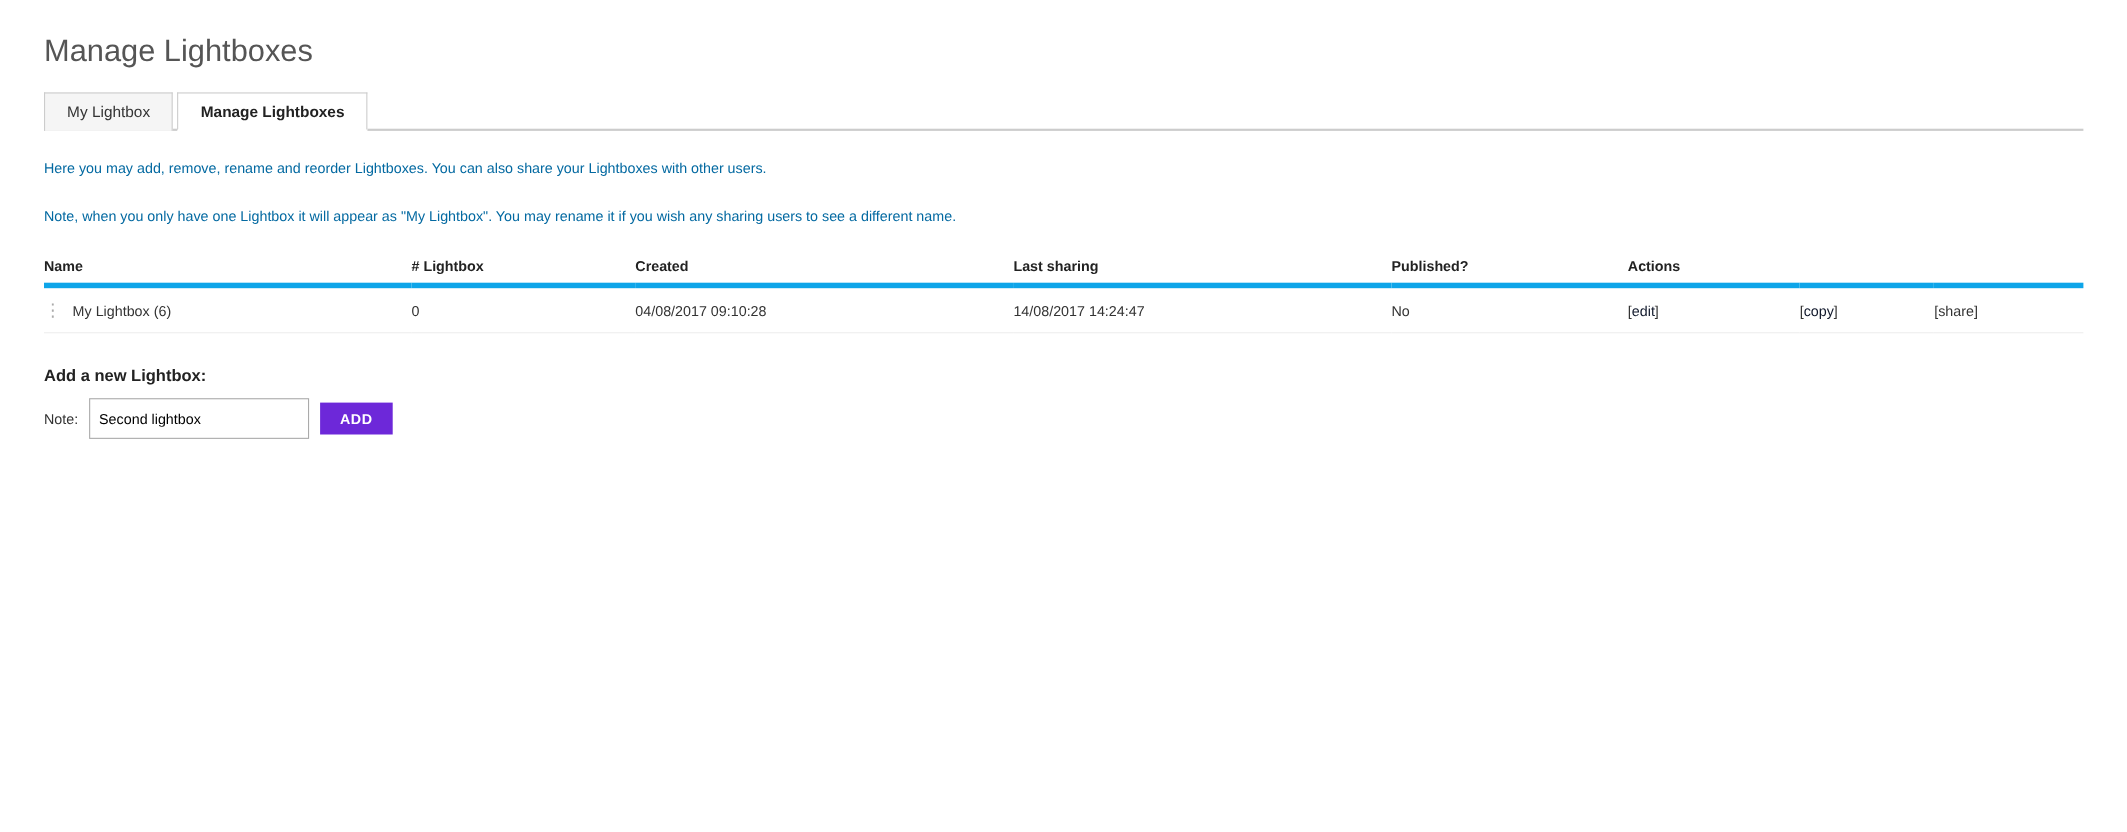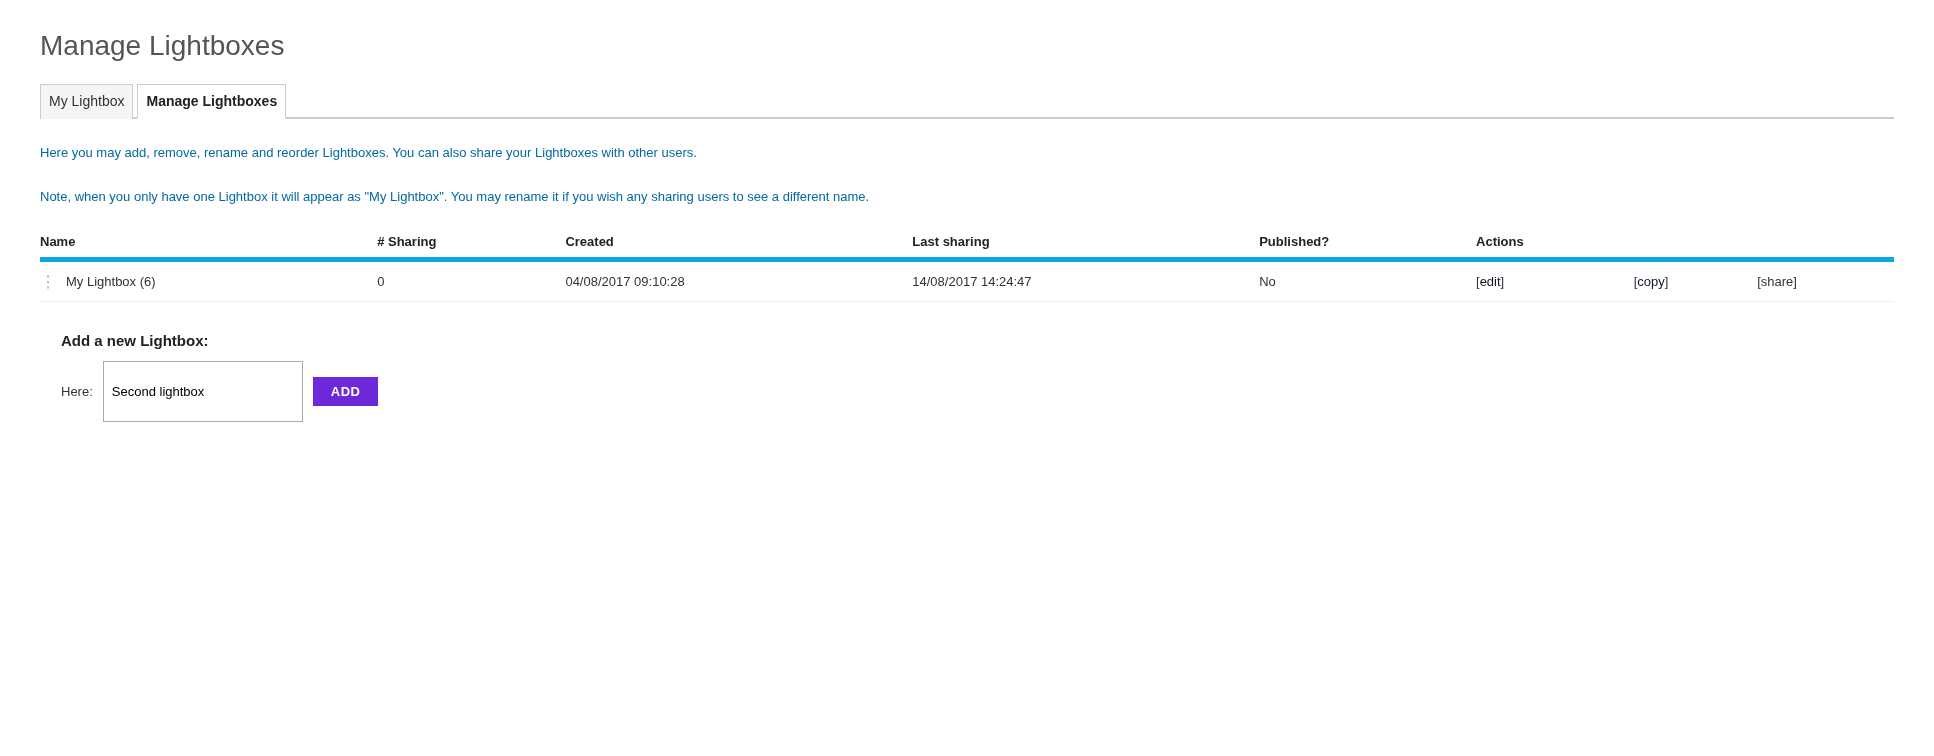--- a/index.html
+++ b/index.html
@@ -23,21 +23,21 @@
       margin-bottom: 20px;
     }
 
     .tabs {
       display: flex;
       border-bottom: 2px solid #ccc;
       margin-bottom: 24px;
     }
 
     .tab {
-      padding: 8px 8px;
+      padding: 8px 20px;
       border: 1px solid #ccc;
       border-bottom: none;
       cursor: pointer;
       font-size: 14px;
       background: #f5f5f5;
       color: #333;
       margin-right: 4px;
       position: relative;
       bottom: -2px;
     }
@@ -100,21 +100,20 @@
       cursor: pointer;
       text-decoration: none;
     }
 
     .action-bracket {
       color: #333;
     }
 
     .add-section {
       margin-top: 20px;
-      margin-left: 21px;
     }
 
     .add-section h3 {
       font-size: 15px;
       font-weight: bold;
       margin-bottom: 12px;
       color: #222;
     }
 
     .add-form {
@@ -123,21 +122,21 @@
       gap: 10px;
     }
 
     .add-form label {
       font-size: 13px;
       color: #333;
     }
 
     .add-form input[type="text"] {
       border: 1px solid #aaa;
-      padding: 22px 8px;
+      padding: 10px 8px;
       font-size: 13px;
       width: 200px;
     }
 
     .add-button {
       background: #6d28d9;
       color: #fff;
       border: none;
       padding: 7px 18px;
       font-size: 13px;
@@ -163,21 +162,21 @@
   <div class="tab active">Manage Lightboxes</div>
 </div>
 
 <p class="description">Here you may add, remove, rename and reorder Lightboxes. You can also share your Lightboxes with other users.</p>
 <p class="description">Note, when you only have one Lightbox it will appear as "My Lightbox". You may rename it if you wish any sharing users to see a different name.</p>
 
 <table>
   <thead>
     <tr>
       <th>Name</th>
-      <th># Sharing</th>
+      <th># Lightbox</th>
       <th>Created</th>
       <th>Last sharing</th>
       <th>Published?</th>
       <th>Actions</th>
       <th></th>
       <th></th>
     </tr>
   </thead>
   <tbody>
     <tr>
@@ -200,17 +199,17 @@
       <td>
         <span class="action-bracket">[</span><a class="action-link" style="color:#333; font-weight:normal;">share</a><span class="action-bracket">]</span>
       </td>
     </tr>
   </tbody>
 </table>
 
 <div class="add-section">
   <h3>Add a new Lightbox:</h3>
   <div class="add-form">
-    <label>Here:</label>
+    <label>Note:</label>
     <input type="text" value="Second lightbox" placeholder="Second lightbox" style="">
     <button class="add-button">ADD</button>
   </div>
 </div>
 
 </body></html>

